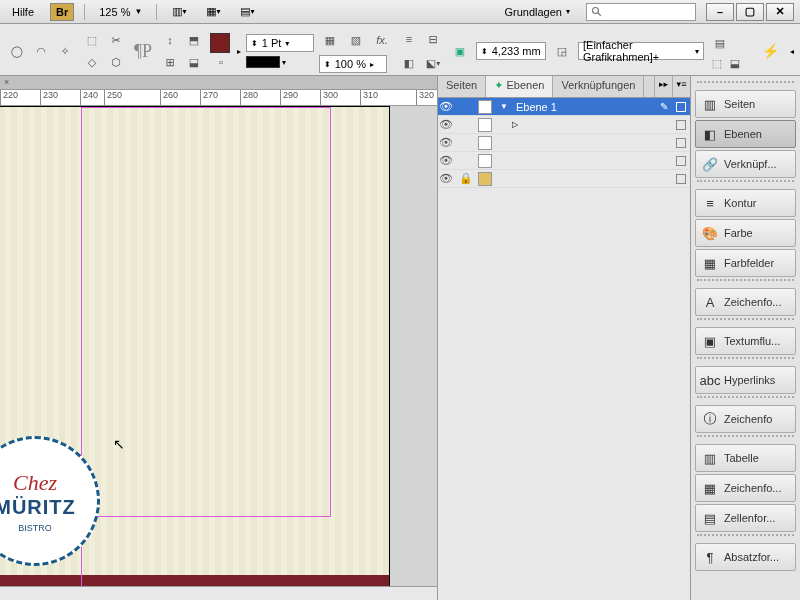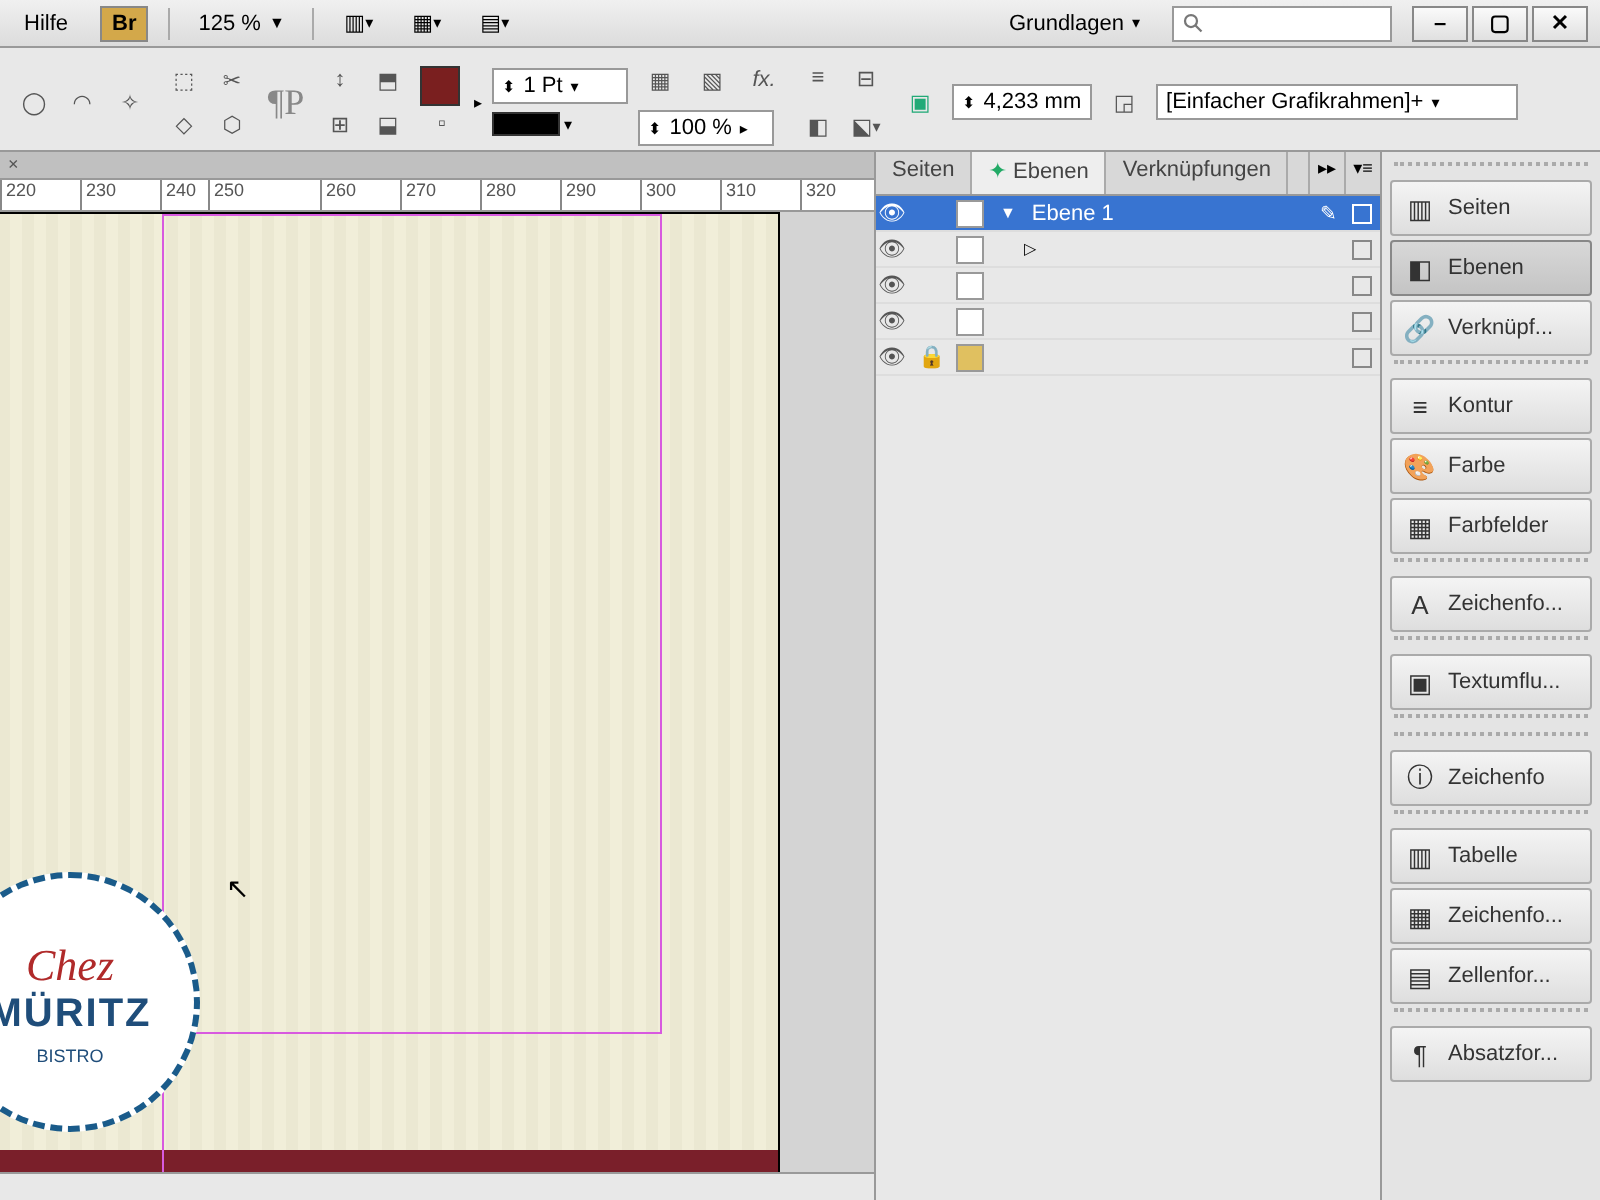--- a/index.html
+++ b/index.html
@@ -164,21 +164,21 @@
       <div class="tool-ico">◧</div>
       <div class="tool-ico">⬕<span class="tri">▾</span></div>
     </div>
   </div>
   <div class="tool-ico" style="color:#2a7">▣</div>
   <div class="combo" style="width:70px">
       <span class="tri">⬍</span>
       <span>4,233 mm</span>
     </div>
   <div class="tool-ico">◲</div>
-  <div class="combo" style="width:181px">
+  <div class="combo" style="width:126px">
       <span>[Einfacher Grafikrahmen]+</span>
       <span class="tri">▾</span>
     </div>
   <div style="display:flex;flex-direction:column;gap:2px">
     <div class="tool-ico">▤</div>
     <div style="display:flex;gap:2px">
       <div class="tool-ico" style="width:16px;height:14px">⬚</div>
       <div class="tool-ico" style="width:16px;height:14px">⬓</div>
     </div>
   </div>
@@ -195,21 +195,21 @@
       <div class="tick" style="left:0px">220</div>
       <div class="tick" style="left:40px">230</div>
       <div class="tick" style="left:80px">240</div>
       <div class="tick" style="left:104px">250</div>
       <div class="tick" style="left:160px">260</div>
       <div class="tick" style="left:200px">270</div>
       <div class="tick" style="left:240px">280</div>
       <div class="tick" style="left:280px">290</div>
       <div class="tick" style="left:320px">300</div>
       <div class="tick" style="left:360px">310</div>
-      <div class="tick" style="left:400px">320</div>
+      <div class="tick" style="left:416px">320</div>
     </div>
     <div class="doc-viewport">
       <div class="page">
         <div class="bottom-red"></div>
         <div class="guide-box" style="left:100px;top:0;width:250px;height:410px"></div>
         <div class="guide-v" style="left:100px"></div>
       </div>
       <div class="logo">
         <div class="chez">Chez</div>
         <div class="muritz">MÜRITZ</div>
@@ -309,20 +309,24 @@
         <div class="pr-btn">
           <span class="ico">A</span>
           <span>Zeichenfo...</span>
         </div>
         <div class="grip"></div>
         <div class="pr-btn">
           <span class="ico">▣</span>
           <span>Textumflu...</span>
         </div>
         <div class="grip"></div>
+        <div class="pr-btn">
+          <span class="ico">abc</span>
+          <span>Hyperlinks</span>
+        </div>
         <div class="grip"></div>
         <div class="pr-btn">
           <span class="ico">ⓘ</span>
           <span>Zeichenfo</span>
         </div>
         <div class="grip"></div>
         <div class="pr-btn">
           <span class="ico">▥</span>
           <span>Tabelle</span>
         </div>

